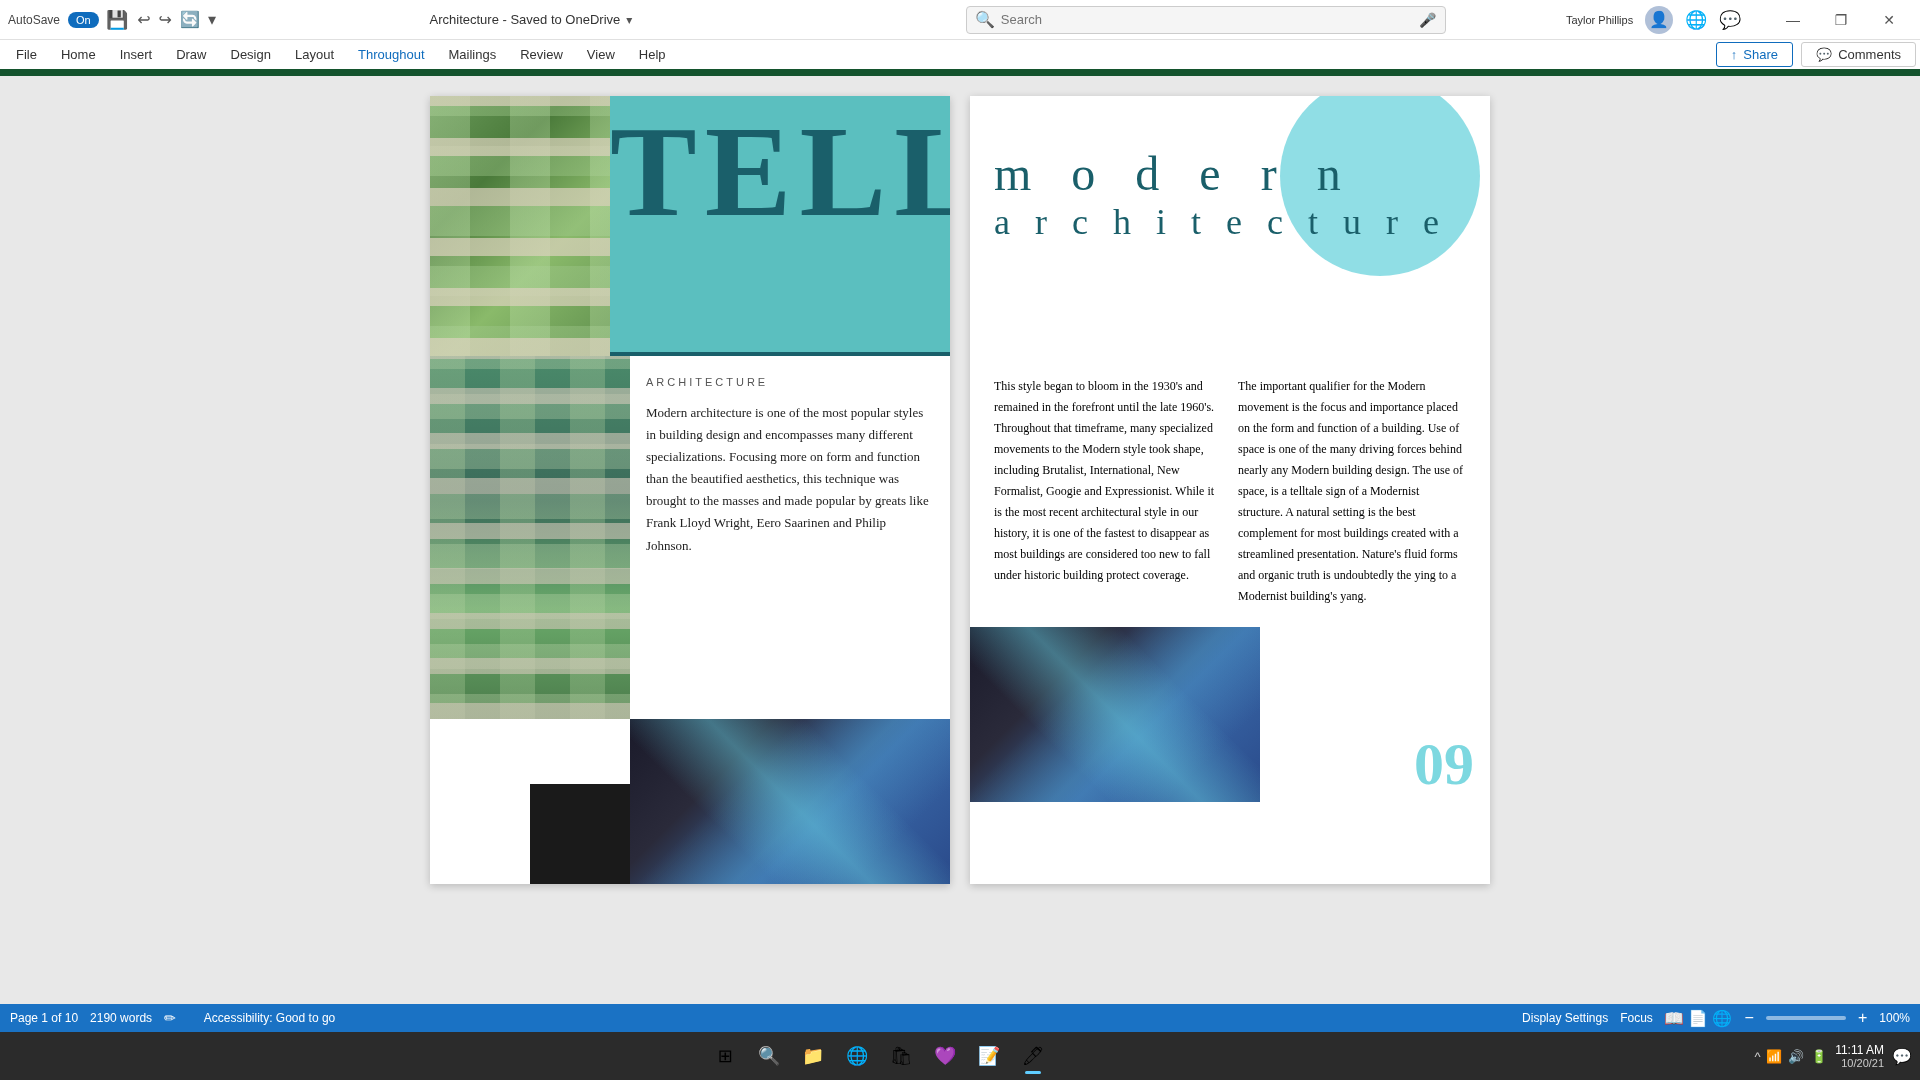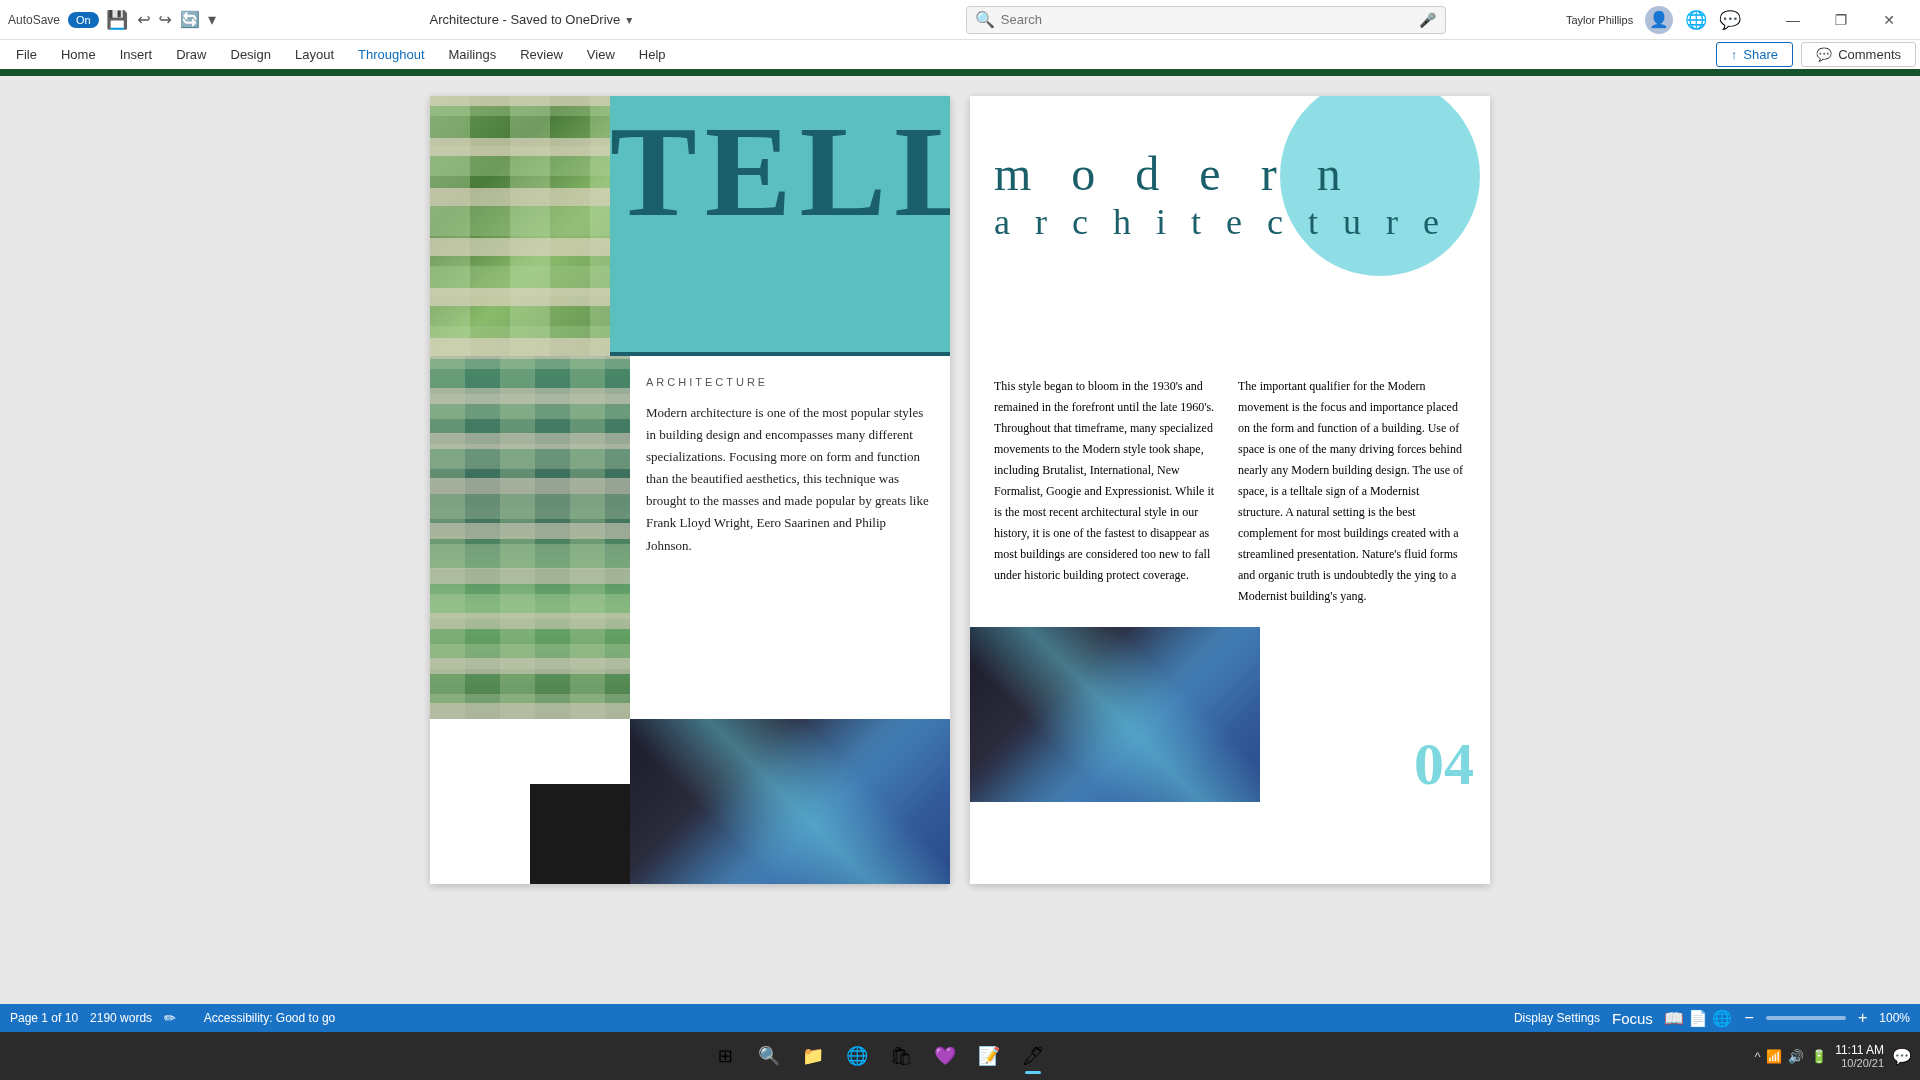--- a/index.html
+++ b/index.html
@@ -513,38 +513,38 @@
           <div class="modern-line2">a r c h i t e c t u r e</div>
         </div>
       </div>
       <div class="two-col">
         <div class="col-text">This style began to bloom in the 1930's and remained in the forefront until the late 1960's. Throughout that timeframe, many specialized movements to the Modern style took shape, including Brutalist, International, New Formalist, Googie and Expressionist. While it is the most recent architectural style in our history, it is one of the fastest to disappear as most buildings are considered too new to fall under historic building protect coverage.</div>
         <div class="col-text">The important qualifier for the Modern movement is the focus and importance placed on the form and function of a building. Use of space is one of the many driving forces behind nearly any Modern building design. The use of space, is a telltale sign of a Modernist structure. A natural setting is the best complement for most buildings created with a streamlined presentation. Nature's fluid forms and organic truth is undoubtedly the ying to a Modernist building's yang.</div>
       </div>
       <div class="bottom-section">
         <div class="bottom-arch-img"></div>
         <div class="bottom-text-area">
-          <div class="page-num">04</div>
+          <div class="page-num">09</div>
         </div>
       </div>
     </div>
 
   </div>
 </div>
 
 <div class="statusbar">
   <div class="status-left">
     <span class="status-text">Page 1 of 10</span>
     <span class="status-text">2190 words</span>
     <span style="font-size:14px; color:#fff;">✏</span>
     <span class="status-text" style="margin-left:16px; cursor:pointer;">Accessibility: Good to go</span>
   </div>
   <div class="status-right">
     <span class="status-icon" style="font-size:12px; color:#fff;">Display Settings</span>
-    <span class="status-icon" style="font-size:15px; color:#fff;">Focus</span>
+    <span class="status-icon" style="font-size:12px; color:#fff;">Focus</span>
     <span style="display:flex; gap:4px;">
       <span style="font-size:16px; color:#fff;">📖</span>
       <span style="font-size:16px; color:#fff;">📄</span>
       <span style="font-size:16px; color:#fff;">🌐</span>
     </span>
     <span style="color:#fff; font-size:16px;">−</span>
     <span style="width:80px; height:4px; background:rgba(255,255,255,0.5); display:inline-block; vertical-align:middle; border-radius:2px;"></span>
     <span style="color:#fff; font-size:16px;">+</span>
     <span class="status-text">100%</span>
   </div>

